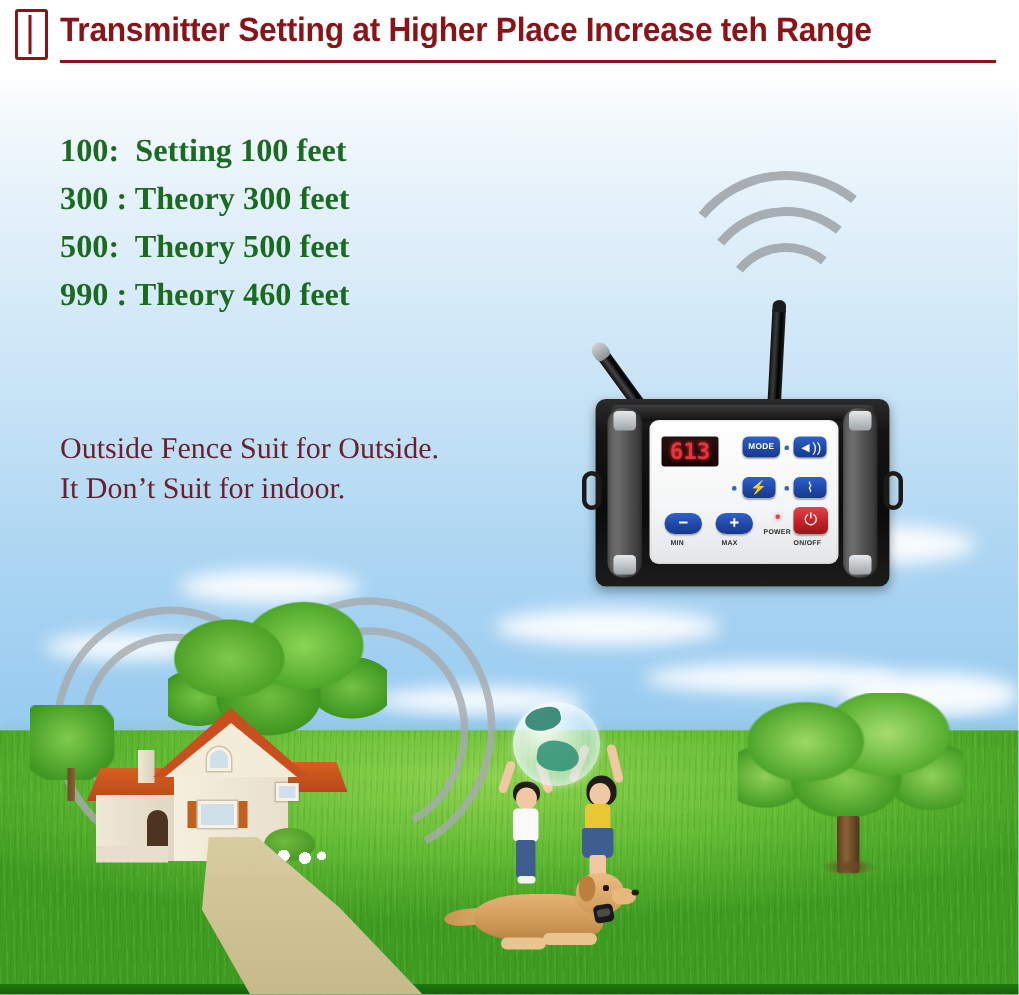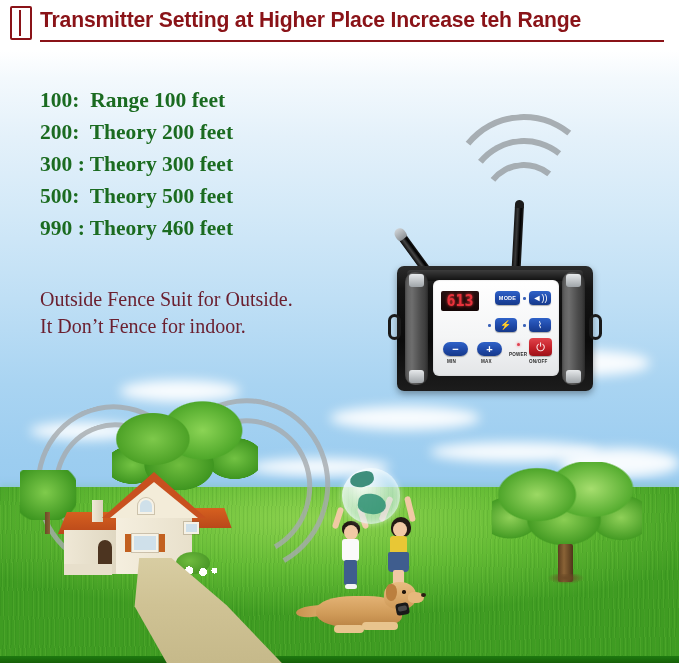--- a/index.html
+++ b/index.html
@@ -554,30 +554,29 @@
     <div class="cloud" style="left:430px; top:392px; width:170px; height:20px;"></div>
     <div class="cloud" style="left:30px;  top:372px; width:110px; height:18px;"></div>
     <div class="cloud" style="left:560px; top:398px; width:120px; height:30px;"></div>
     <div class="cloud" style="left:250px; top:408px; width:140px; height:18px;"></div>
   </div>
   <div id="horizon-haze"></div>
 
   <div id="ground"></div>
 
   <div id="range-list">
-    <div class="range-row">100:  Range 100 feet</div>
-    <div class="range-row">200:  Theory 200 feet</div>
+    <div class="range-row">100:  Setting 100 feet</div>
     <div class="range-row">300 : Theory 300 feet</div>
     <div class="range-row">500:  Theory 500 feet</div>
     <div class="range-row">990 : Theory 460 feet</div>
   </div>
 
   <div id="outdoor-note">
     <div class="note-line">Outside Fence Suit for Outside.</div>
-    <div class="note-line">It Don’t Fence for indoor.</div>
+    <div class="note-line">It Don’t Suit for indoor.</div>
   </div>
 
   <div id="device-wrap">
 
     <div class="dev-arc" id="dev-arc1"></div>
     <div class="dev-arc" id="dev-arc2"></div>
     <div class="dev-arc" id="dev-arc3"></div>
 
     <div id="antenna-vertical"></div>
     <div id="antenna-tilted"></div>

